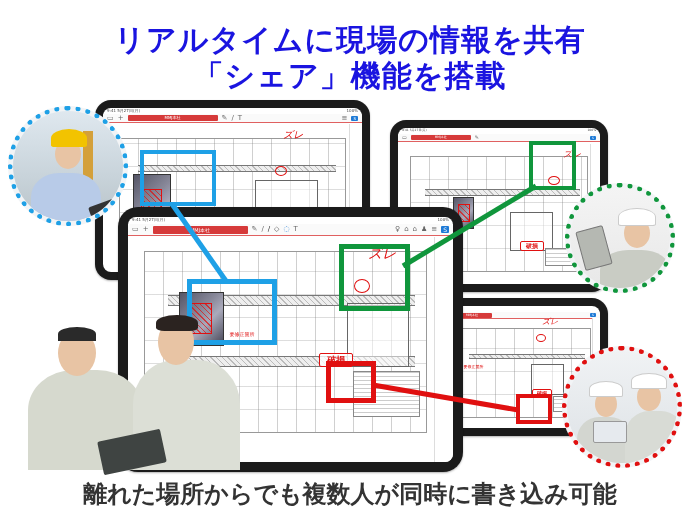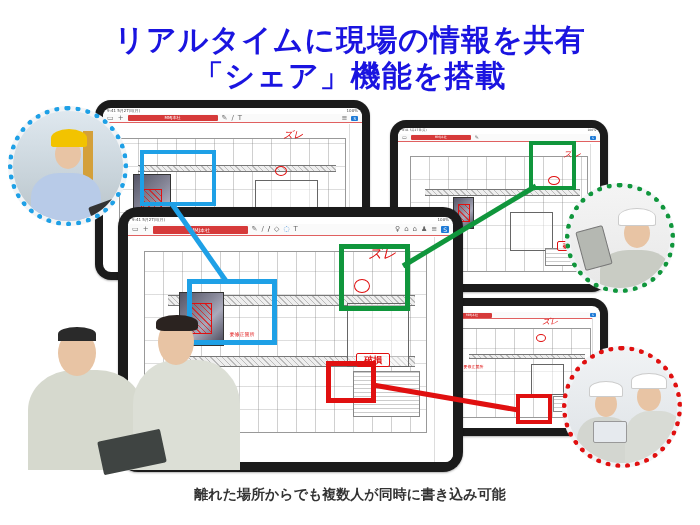--- a/index.html
+++ b/index.html
@@ -9,21 +9,21 @@
   .headline {
     position: absolute; left: 0; width: 700px; text-align: center;
     color: #1a14e0; font-weight: bold; font-size: 30px; line-height: 36px;
     letter-spacing: 1px;
   }
   .headline.l1 { top: 22px; font-family: Liberation Serif, serif; }
   .headline.l2 { top: 58px; }
 
   .caption {
     position: absolute; left: 0; top: 479px; width: 700px; text-align: center;
-    color: #333333; font-weight: bold; font-size: 14px; line-height: 30px;
+    color: #333333; font-weight: bold; font-size: 24px; line-height: 30px;
   }
 
   
   .tablet {
     position: absolute; background: #1b1b1b; border-radius: 16px; padding: 8px;
     box-shadow: 0 1px 2px rgba(0,0,0,0.3);
   }
   .screen {
     position: relative; width: 100%; height: 100%; background: #fff;
     border-radius: 8px; overflow: hidden;
@@ -69,21 +69,21 @@
   .photo-thumb::after {
     content: ""; position: absolute; left: 20%; top: 20%; width: 50%; height: 55%;
     border: 1.5px solid #e01010;
     background: repeating-linear-gradient(45deg, transparent 0 3px, rgba(224,16,16,0.7) 3px 4px);
   }
   .red-note { position: absolute; color: #e01010; font-size: 6px; white-space: nowrap; }
   .zure { position: absolute; color: #e01010; font-style: italic; font-size: 14px; font-family: "DejaVu Serif", serif; }
   .circle-mark { position: absolute; border: 1.5px solid #e01010; border-radius: 50%; }
   .stamp {
     position: absolute; border: 1.5px solid #e01010; color: #e01010; font-weight: bold;
-    text-align: center; border-radius: 2px; background: rgba(255,255,255,0.8); margin-left: 37px;
+    text-align: center; border-radius: 2px; background: rgba(255,255,255,0.8);
   }
 
   
   .frame { position: absolute; border-style: solid; background: transparent; }
   .frame.blue { border-color: #1ea0e6; }
   .frame.green { border-color: #10963c; }
   .frame.red { border-color: #e01010; }
 
   svg.connectors { position: absolute; left: 0; top: 0; width: 700px; height: 525px; pointer-events: none; }
 

